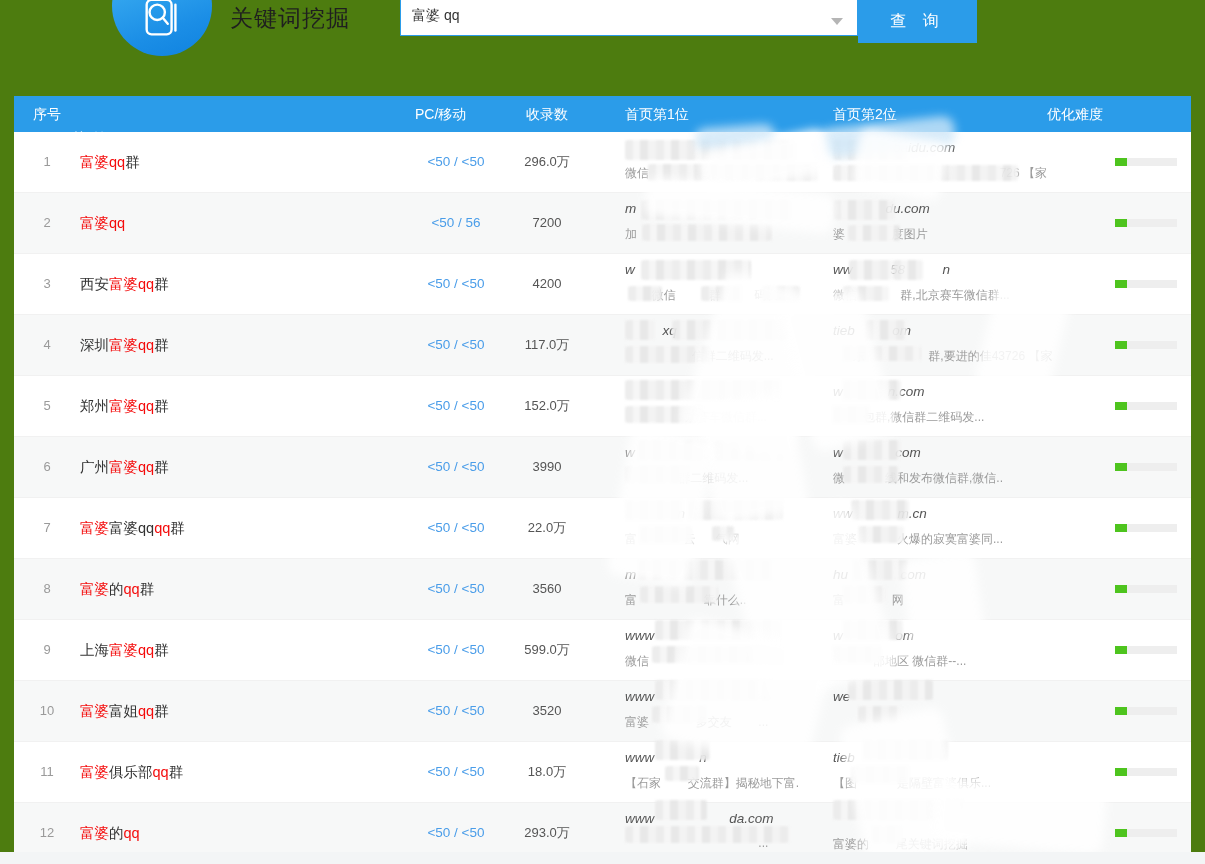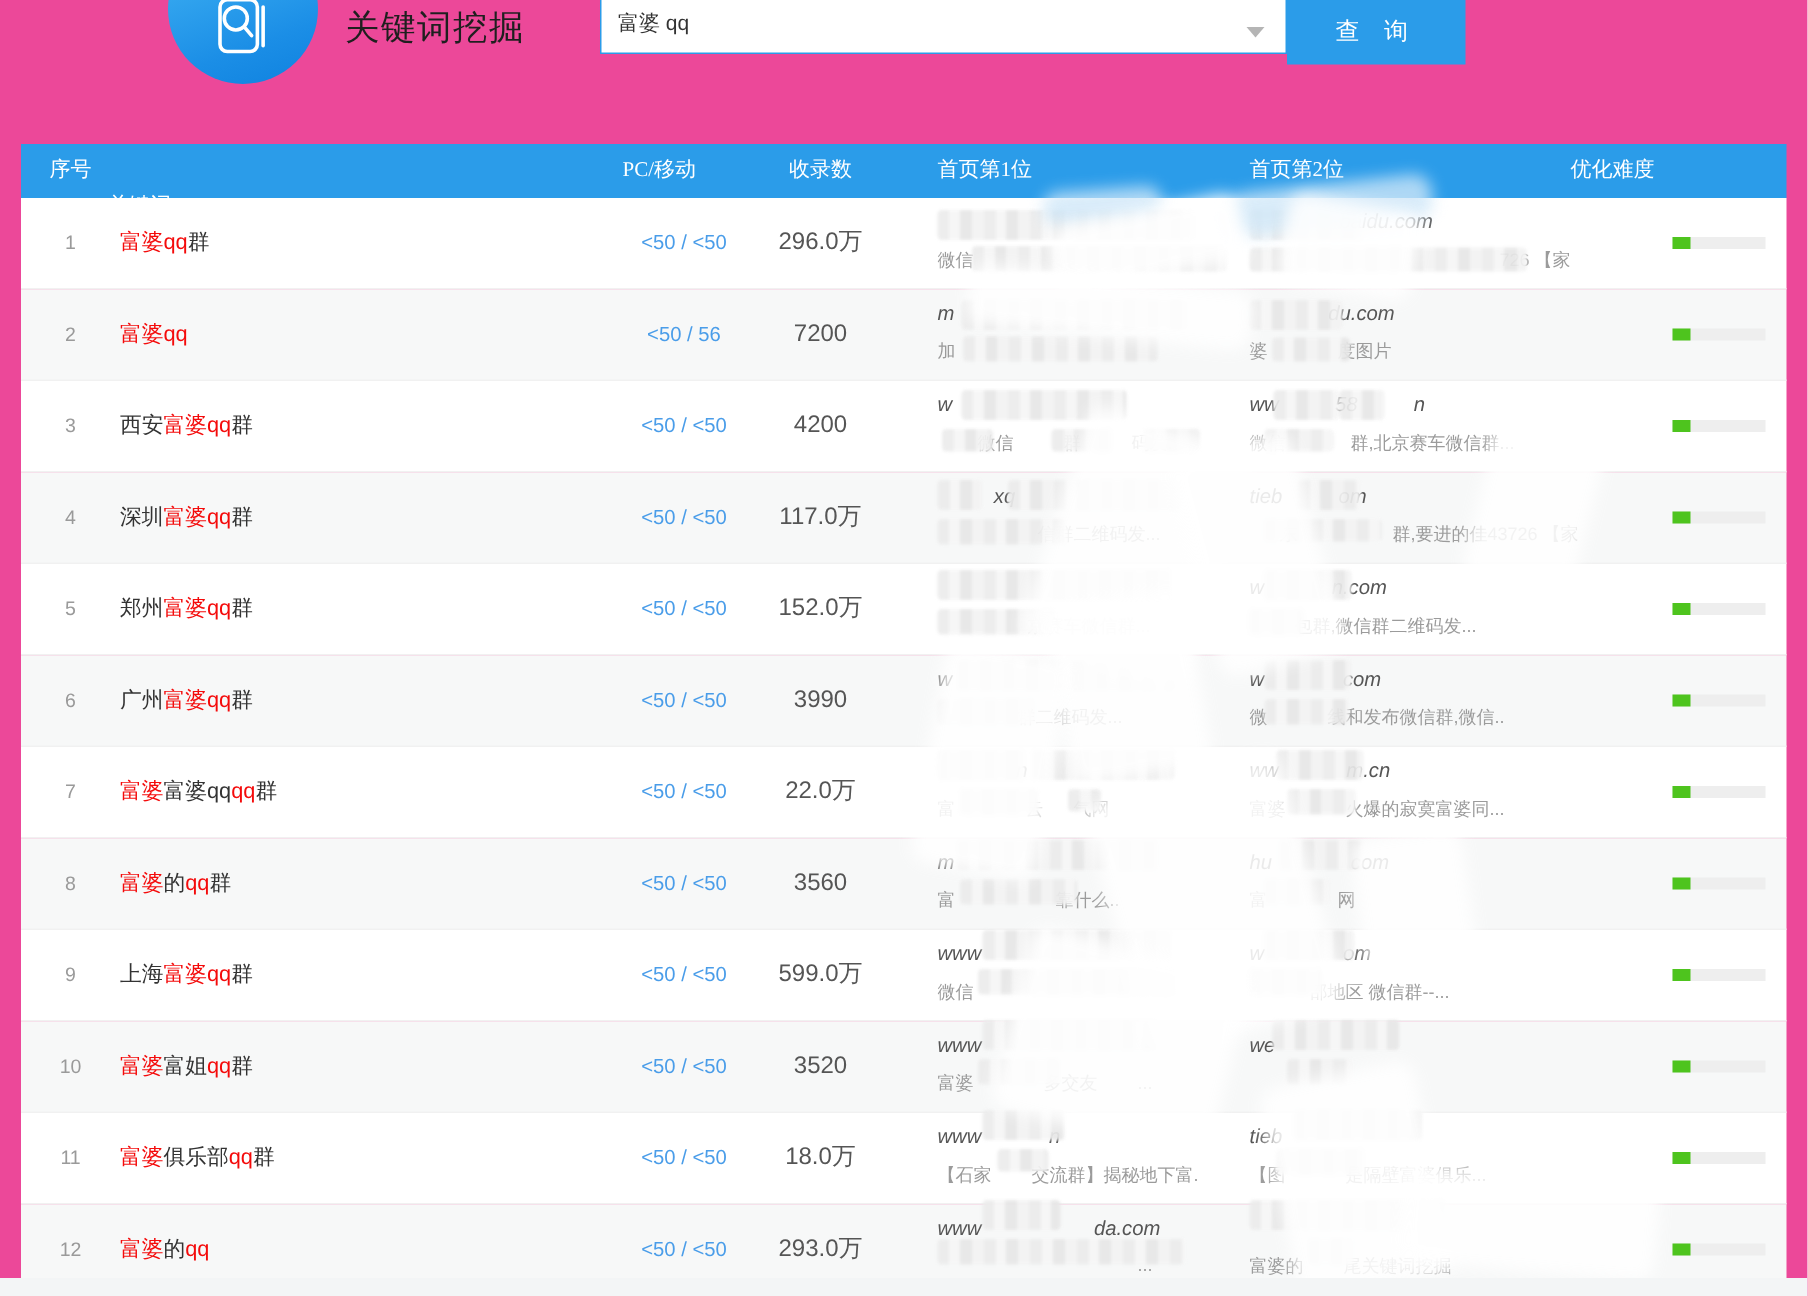--- a/index.html
+++ b/index.html
@@ -1,49 +1,49 @@
 <!DOCTYPE html>
 <html><head>
 <meta charset="utf-8">
 <style>
   html,body{margin:0;padding:0;background:#fff;}
-  .page{position:relative;width:1205px;height:864px;overflow:hidden;background:#ec4899;
+  .page{position:relative;width:1205px;height:864px;overflow:hidden;background:#4d7c0f;
         font-family:"Liberation Sans","DejaVu Sans",sans-serif;
         --accent:#2b9ce9; --red:#f40b0b; --linkblue:#4a9de9;}
   
   .logo-circle{position:absolute;left:112px;top:-44px;width:100px;height:100px;border-radius:50%;
     background:linear-gradient(160deg,#45b7f5 0%,#1b8ee6 70%,#0f82df 100%);}
   .logo-circle svg{position:absolute;left:27px;top:40px;}
   .page-title{position:absolute;left:230px;top:3px;font-size:23px;color:#1f1f1f;letter-spacing:1px;}
   .search-box{position:absolute;left:400px;top:-8px;width:458px;height:44px;border:1px solid var(--accent);background:#fff;box-sizing:border-box;}
   .search-box input{position:absolute;left:0;top:6px;width:415px;height:34px;border:0;outline:none;
     padding:0 0 0 11px;font-size:14px;color:#333;font-family:inherit;background:transparent;}
   .caret{position:absolute;right:14px;top:25px;width:0;height:0;
     border-left:6px solid transparent;border-right:6px solid transparent;border-top:7px solid #b5b5b5;cursor:pointer;}
   .query-btn{position:absolute;left:858px;top:-8px;width:119px;height:51px;background:var(--accent);
     border:0;color:#fff;font-size:16px;letter-spacing:6px;font-family:inherit;cursor:pointer;padding-top:8px;}
   
   .thead{position:absolute;left:14px;top:96px;width:1177px;height:36px;background:var(--accent);}
-  .th{position:absolute;top:0;line-height:36px;color:#fff;font-size:14px;white-space:nowrap;font-family:Liberation Serif, serif;}
+  .th{position:absolute;top:0;line-height:36px;color:#fff;font-size:14px;white-space:nowrap;}
   .th-num{left:0;width:66px;text-align:center;}
   .th-kw{left:58px;margin-top:24px;}
   .th-pc{left:401px;width:82px;}
   .th-col{left:481px;width:104px;text-align:center;}
   .th-p1{left:611px;}
   .th-p2{left:819px;}
   .th-bar{left:1033px;}
   .tbody{position:absolute;left:14px;top:132px;width:1177px;z-index:2;}
   .row{position:relative;height:60px;border-bottom:1px solid #f1f1f1;background:#fff;}
   .row.alt{background:#f7f8f8;}
   .cell{position:absolute;top:0;height:60px;}
   .c-num{left:0;width:66px;text-align:center;line-height:60px;color:#9a9a9a;font-size:13px;}
   .c-kw{left:66px;line-height:60px;font-size:14.5px;color:#333;white-space:nowrap;}
   .c-kw .hl{color:var(--red);}
   .c-pc{left:401px;width:82px;text-align:center;line-height:60px;color:var(--linkblue);font-size:13.5px;}
-  .c-col{left:481px;width:104px;text-align:center;line-height:60px;color:#555;font-size:16px;}
+  .c-col{left:481px;width:104px;text-align:center;line-height:60px;color:#555;font-size:13px;}
   .c-p1{left:611px;width:212px;}
   .c-p2{left:819px;width:274px;}
   .url{position:absolute;top:8px;left:0;width:100%;overflow:hidden;font-style:italic;font-size:13.5px;color:#555;white-space:pre;}
   .desc{position:absolute;top:33px;left:0;width:100%;overflow:hidden;font-size:12px;color:#9b9b9b;white-space:pre;}
   .c-bar{left:1101px;top:26px;width:62px;height:8px;}
   .track{width:62px;height:8px;background:#eee;}
   .fill{height:8px;}
   
   .decor{position:absolute;left:0;top:0;width:1205px;height:864px;pointer-events:none;}
   .decor.gray{z-index:3;}

